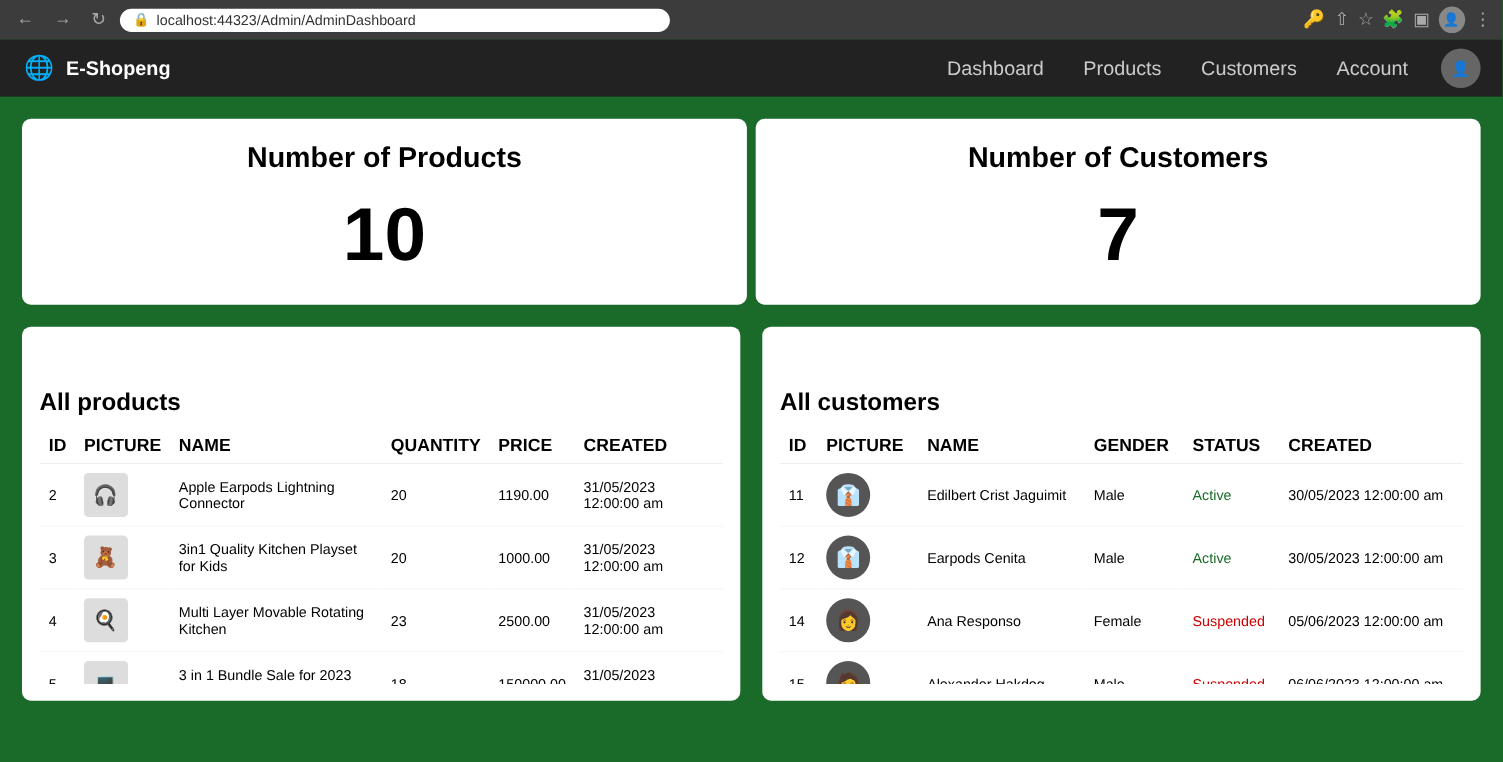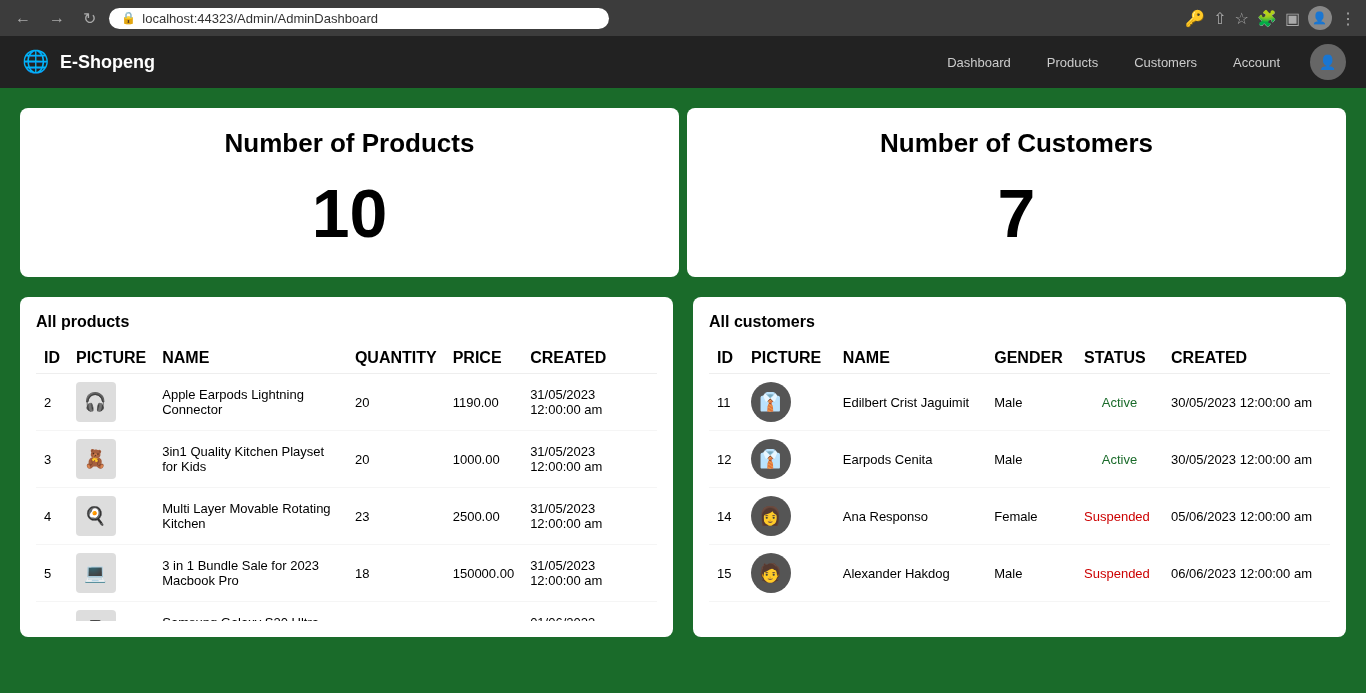--- a/index.html
+++ b/index.html
@@ -74,21 +74,21 @@
     .brand-icon {
       width: 32px; height: 32px;
       display: inline-flex; align-items: center; justify-content: center;
       font-size: 22px;
     }
     .nav-links { display: flex; gap: 4px; align-items: center; }
     .nav-link {
       color: #ccc;
       text-decoration: none;
       padding: 8px 16px;
-      font-size: 13px;
+      font-size: 18px;
       border-radius: 4px;
       cursor: pointer;
     }
     .nav-avatar {
       width: 36px; height: 36px;
       border-radius: 50%;
       background: #666;
       overflow: hidden;
       display: flex; align-items: center; justify-content: center;
       color: white;
@@ -135,23 +135,24 @@
     .table-card {
       background: white;
       border-radius: 8px;
       padding: 16px;
       overflow: hidden;
       height: 340px;
       display: flex;
       flex-direction: column;
     }
     .table-card h3 {
-      font-size: 16px;
+      font-size: 22px;
       font-weight: bold;
       margin-bottom: 12px;
+      margin-top: 40px;
     }
     .table-container {
       overflow-y: auto;
       flex: 1;
       position: relative;
     }
     .table-container::-webkit-scrollbar { width: 6px; }
     .table-container::-webkit-scrollbar-thumb { background: #ccc; border-radius: 3px; }
 
     table {
@@ -182,21 +183,21 @@
     }
     .customer-thumb {
       width: 40px; height: 40px;
       background: #555;
       border-radius: 50%;
       display: flex; align-items: center; justify-content: center;
       font-size: 18px;
       overflow: hidden;
       color: white;
     }
-    .status-active { color: #1a6b2a; text-align: center; }
+    .status-active { color: #1a6b2a; }
     .status-suspended { color: #cc0000; }
   </style>
 </head>
 <body>
 
 <div class="browser-bar">
   <button class="browser-nav-btn">←</button>
   <button class="browser-nav-btn">→</button>
   <button class="browser-nav-btn">↻</button>
   <div class="browser-address-bar">

